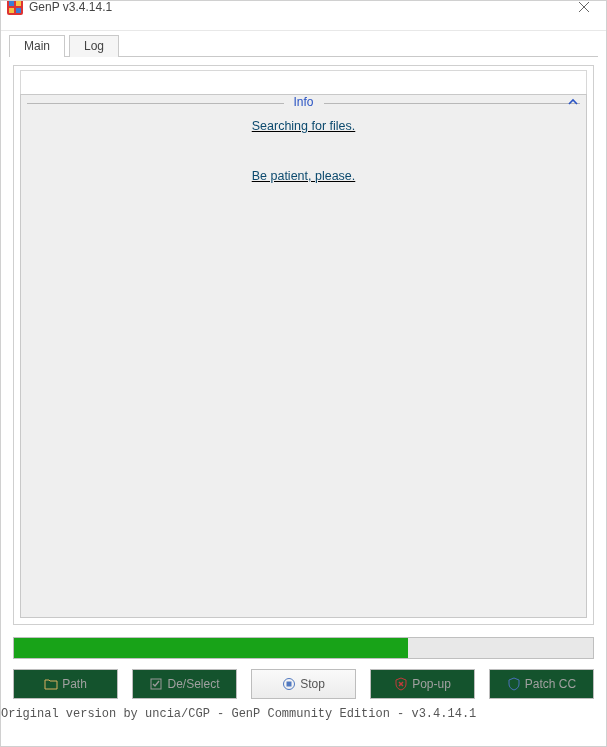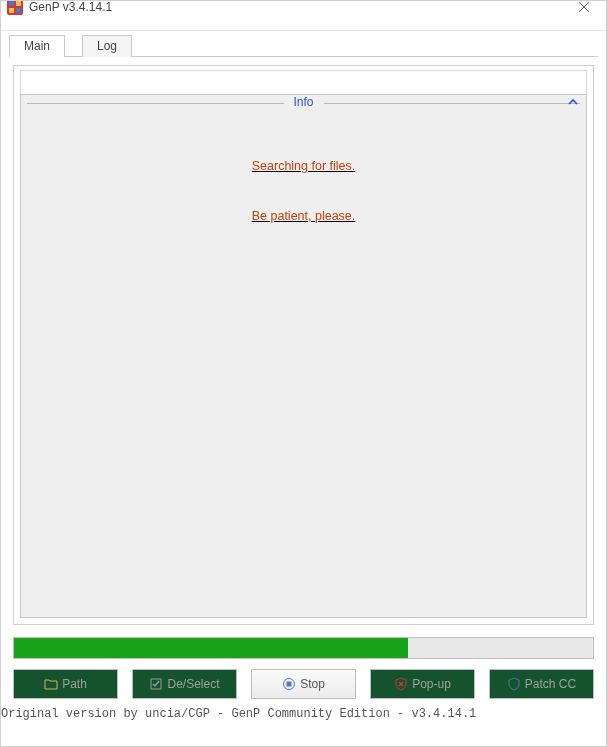--- a/index.html
+++ b/index.html
@@ -53,21 +53,21 @@
     position: absolute;
     left: 8px; right: 8px; bottom: 0;
     height: 1px;
     background: #c9c9c9;
   }
   .tab {
     padding: 3px 14px 4px 14px;
     border: 1px solid #c9c9c9;
     border-bottom: none;
     background: #f5f5f5;
-    margin-right: 17px;
+    margin-right: 4px;
     position: relative;
     color: #444;
     cursor: pointer;
     z-index: 1;
   }
   .tab.active {
     background: #ffffff;
     z-index: 2;
   }
   .tab.active::after {
@@ -130,23 +130,23 @@
   }
   .info-caret {
     position: absolute;
     right: 8px;
     top: 1px;
     color: #2a54c4;
     cursor: pointer;
   }
   .info-caret svg { width: 10px; height: 10px; }
   .info-body {
-    padding-top: 64px;
+    padding-top: 24px;
     text-align: center;
-    color: #c2410c;
+    color: #0c4a6e;
   }
   .info-body .line { margin-bottom: 36px; font-size: 12.5px; }
 
   
   .progress {
     margin: 12px 12px 0 12px;
     height: 22px;
     border: 1px solid #bfbfbf;
     background: #e8e8e8;
     position: relative;

